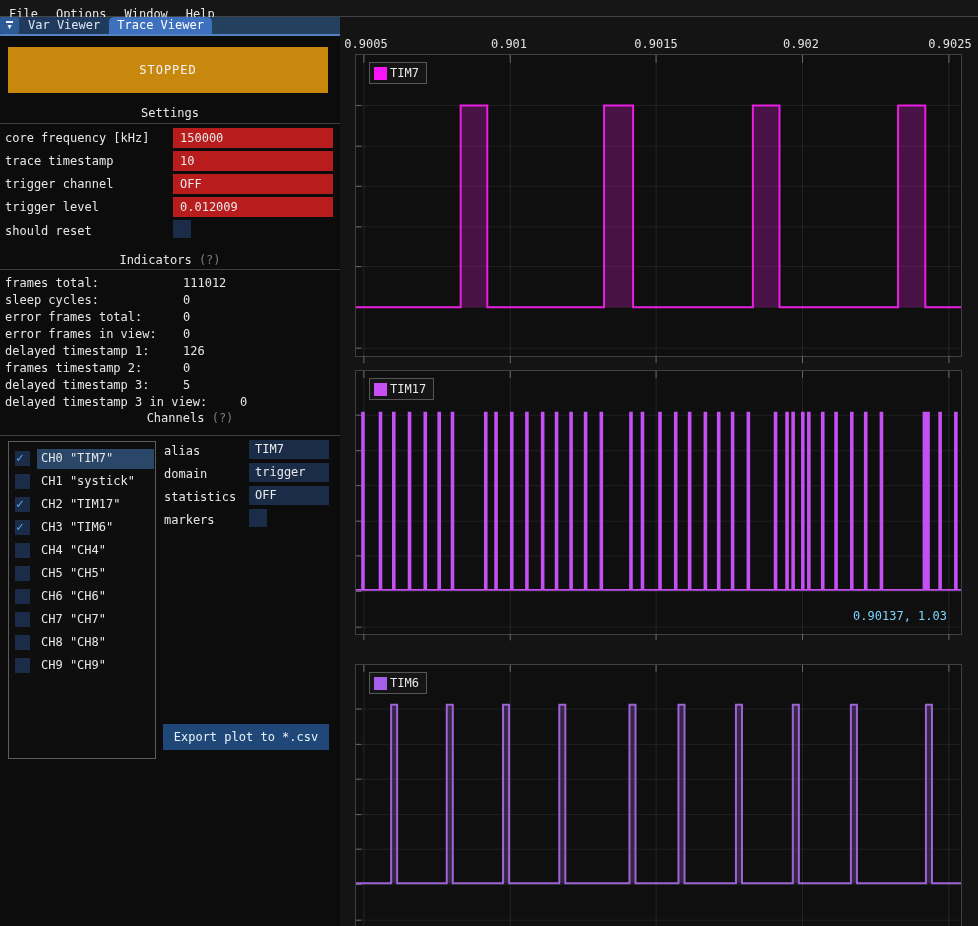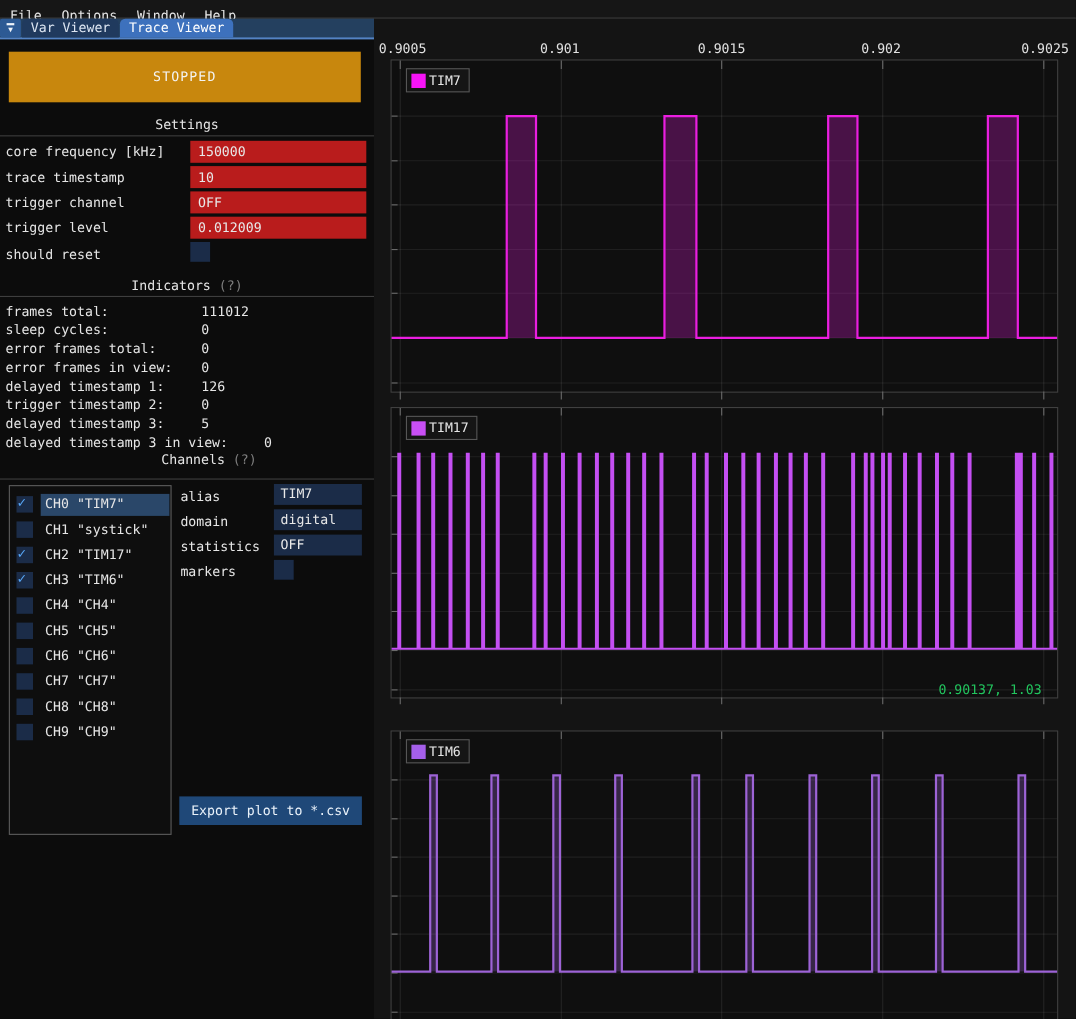--- a/index.html
+++ b/index.html
@@ -65,21 +65,21 @@
 
   .plot { position:absolute; left:15px; width:607px; background:#0f0f0f; border:1px solid #404040; }
   #plot0 { top:37px;  height:303px; }
   #plot1 { top:353px; height:265px; }
   #plot2 { top:631px; height:264px;margin-top:16px; }
   .plot svg { position:absolute; left:0; top:0; width:100%; height:100%; overflow:visible; }
 
   .legend { position:absolute; left:13px; top:7px; border:1px solid #565656;
     background:rgba(22,22,22,0.85); padding:3px 7px 3px 4px; display:flex; align-items:center; }
   .legend .swatch { width:13px; height:13px; margin-right:3px; }
-  .readout { position:absolute; right:14px; bottom:0; color:#22c55e; white-space:pre; }
+  .readout { position:absolute; right:14px; bottom:11px; color:#7dd3fc; white-space:pre; }
 </style>
 </head>
 <body>
 
 <div id="menubar">
   <span class="menu-item">File</span>
   <span class="menu-item">Options</span>
   <span class="menu-item">Window</span>
   <span class="menu-item">Help</span>
 </div>
@@ -119,21 +119,21 @@
   <div class="ind-label" style="top:240px;">frames total:</div>
   <div class="ind-value" style="top:240px; left:183px;">111012</div>
   <div class="ind-label" style="top:257px;">sleep cycles:</div>
   <div class="ind-value" style="top:257px; left:183px;">0</div>
   <div class="ind-label" style="top:274px;">error frames total:</div>
   <div class="ind-value" style="top:274px; left:183px;">0</div>
   <div class="ind-label" style="top:291px;">error frames in view:</div>
   <div class="ind-value" style="top:291px; left:183px;">0</div>
   <div class="ind-label" style="top:308px;">delayed timestamp 1:</div>
   <div class="ind-value" style="top:308px; left:183px;">126</div>
-  <div class="ind-label" style="top:325px;">trigger timestamp 2:</div>
+  <div class="ind-label" style="top:325px;">frames timestamp 2:</div>
   <div class="ind-value" style="top:325px; left:183px;">0</div>
   <div class="ind-label" style="top:342px;">delayed timestamp 3:</div>
   <div class="ind-value" style="top:342px; left:183px;">5</div>
   <div class="ind-label" style="top:359px;">delayed timestamp 3 in view:</div>
   <div class="ind-value" style="top:359px; left:240px;">0</div>
 
   <div class="section-hdr" style="top:375px;padding-left:40px;">
     <span>Channels</span>
     <span class="help"> <span>(?)</span></span>
   </div>
@@ -178,21 +178,21 @@
       </div>
     <div class="chan-row" style="top:214px;">
         <div class="cb"></div>
         <span class="nm">CH9 "CH9"</span>
       </div>
   </div>
 
   <div class="det-label" style="top:408px;">alias</div>
   <div class="det-field" style="top:404px;">TIM7</div>
   <div class="det-label" style="top:431px;">domain</div>
-  <div class="det-field" style="top:427px;">digital</div>
+  <div class="det-field" style="top:427px;">trigger</div>
   <div class="det-label" style="top:454px;">statistics</div>
   <div class="det-field" style="top:450px;">OFF</div>
   <div class="det-label" style="top:477px;">markers</div>
   <div class="checkbox" style="left:249px; top:473px;"></div>
 
   <div id="export-btn">Export plot to *.csv</div>
 </div>
 
 <div id="plots">
   <span class="xtick xt0">0.9005</span>

